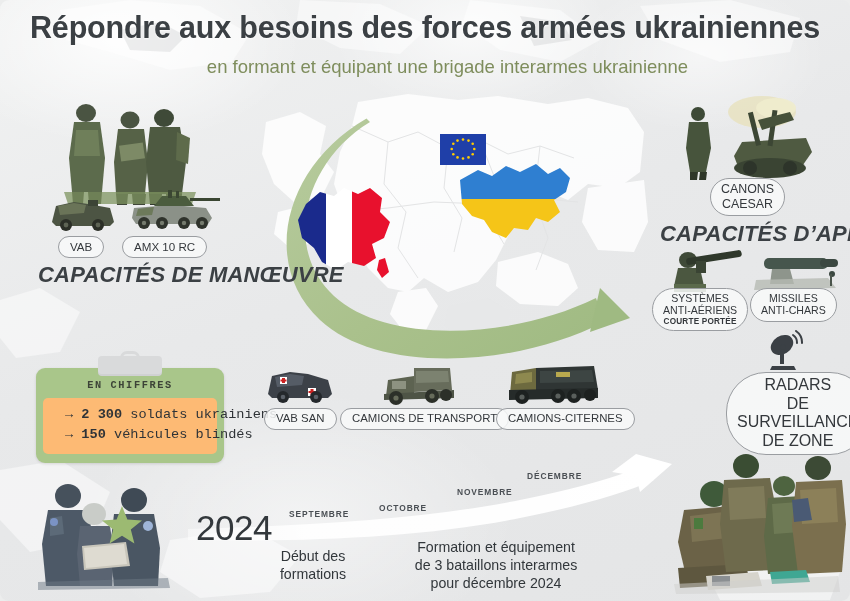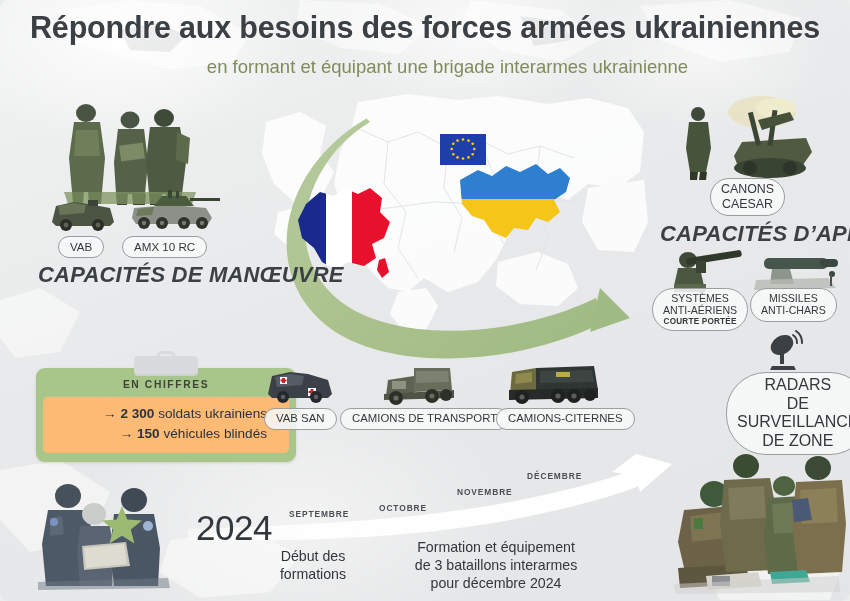--- a/index.html
+++ b/index.html
@@ -44,21 +44,21 @@
 
   .sectitle{
     position:absolute;font-style:italic;font-weight:bold;color:#3b4044;
     font-size:22px;letter-spacing:.2px;white-space:nowrap;
   }
 
   
   .photo{position:absolute;}
 
   
-  #chiffres{position:absolute;left:36px;top:368px;width:260px;}
+  #chiffres{position:absolute;left:36px;top:368px;width:188px;font-family:Liberation Mono, monospace;}
   #chiffres .tab{
     position:absolute;left:50%;transform:translateX(-50%);top:-12px;
     width:64px;height:20px;background:#d9dadb;border-radius:4px;
     box-shadow:inset 0 -2px 0 rgba(0,0,0,.04);
   }
   #chiffres .tab:after{
     content:"";position:absolute;left:50%;transform:translateX(-50%);top:-5px;
     width:14px;height:12px;border:3px solid #d9dadb;border-bottom:none;
     border-radius:7px 7px 0 0;background:transparent;
   }

